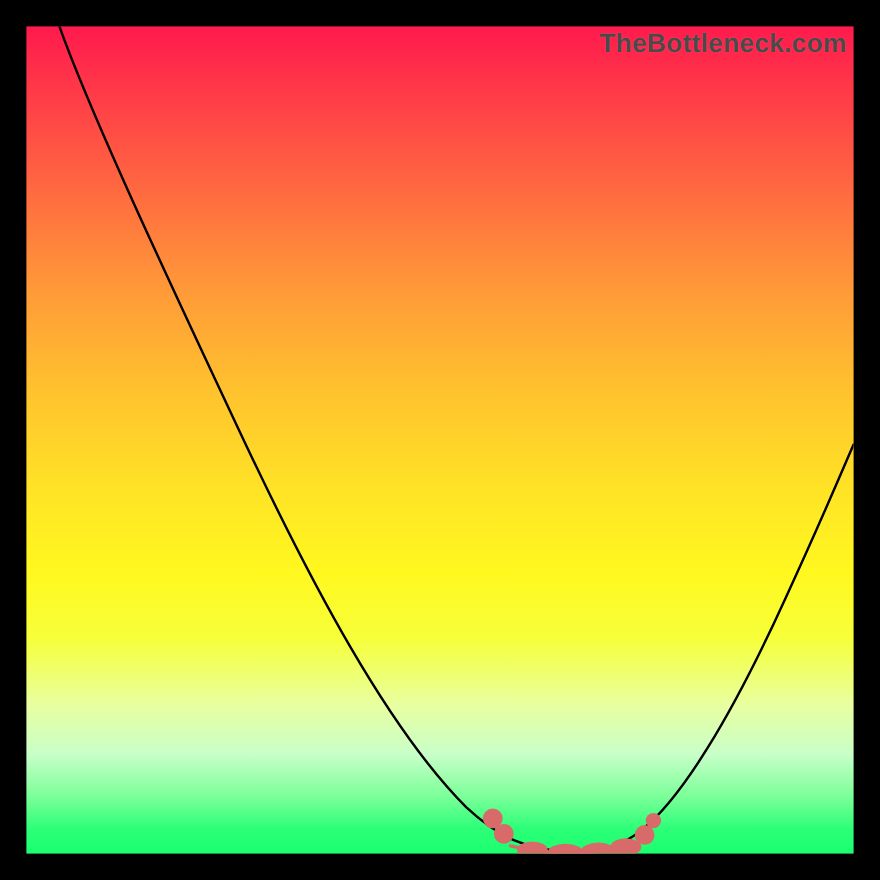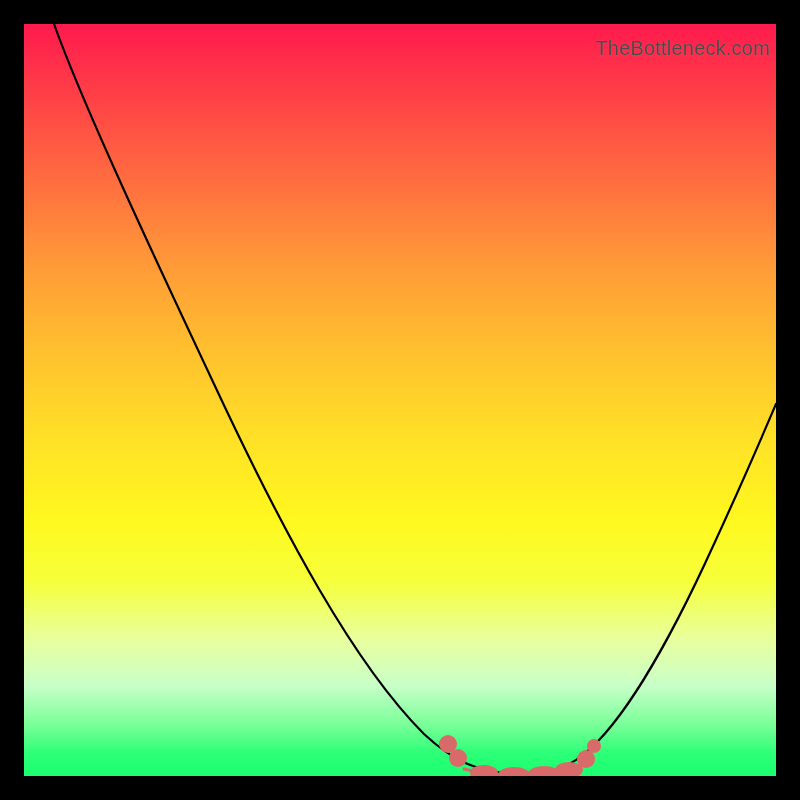--- a/index.html
+++ b/index.html
@@ -31,26 +31,25 @@
       #7dff9a 93%,
       #2cff77 97%,
       #1bff6f 100%
     );
   }
   .watermark {
     position: absolute;
     top: 2px;
     right: 6px;
     color: #4a4a4a;
-    font-size: 20px;
-    font-weight: 400;
+    font-size: 24px;
+    font-weight: 700;
     letter-spacing: 0.2px;
     text-shadow: 0 0 1px rgba(255,255,255,0.3);
     z-index: 50;
-    margin-top: 11px;
   }
   svg.curve {
     position: absolute;
     left: 0;
     top: 0;
     width: 752px;
     height: 752px;
     z-index: 10;
   }
   .curve-path {

